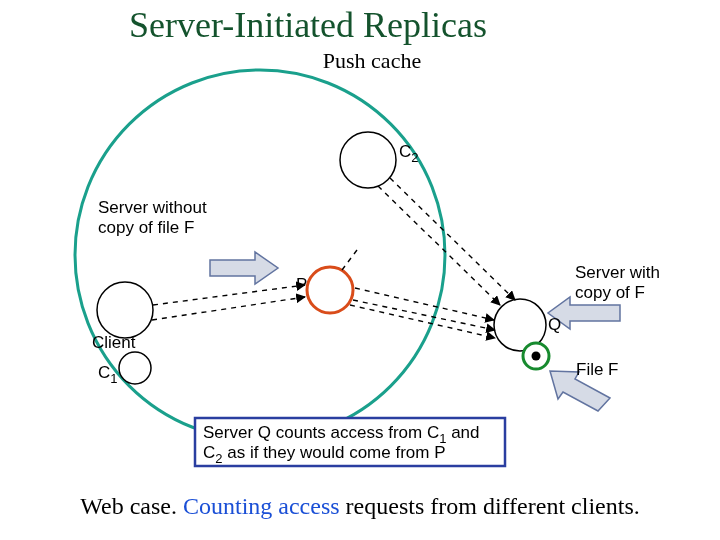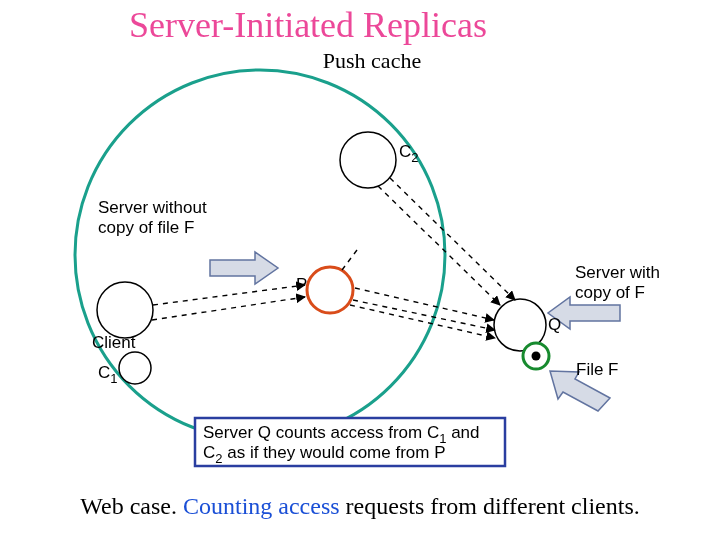--- a/index.html
+++ b/index.html
@@ -1,17 +1,17 @@
 <!DOCTYPE html>
 <html><head>
 <meta charset="utf-8">
 <style>
   html,body{margin:0;padding:0;width:720px;height:540px;background:#fff;font-family:"Times New Roman",Times,serif;}
   .stage{position:relative;width:720px;height:540px;}
-  .title{position:absolute;top:4px;left:0;width:616px;text-align:center;font-size:36px;color:#ec4899;font-weight:normal;}
+  .title{position:absolute;top:4px;left:0;width:616px;text-align:center;font-size:36px;color:#14532d;font-weight:normal;}
   .subtitle{position:absolute;top:48px;left:12px;width:720px;text-align:center;font-size:22px;color:#000;}
   .footer{position:absolute;bottom:20px;left:0;width:720px;text-align:center;font-size:24px;color:#000;}
   .footer .blue{color:#1a4fd6;}
   svg{position:absolute;top:0;left:0;}
   .lbl{font-family:Arial,Helvetica,sans-serif;font-size:17px;fill:#000;}
   .lblsub{font-family:Arial,Helvetica,sans-serif;font-size:13px;}
 </style>
 </head>
 <body>
 

